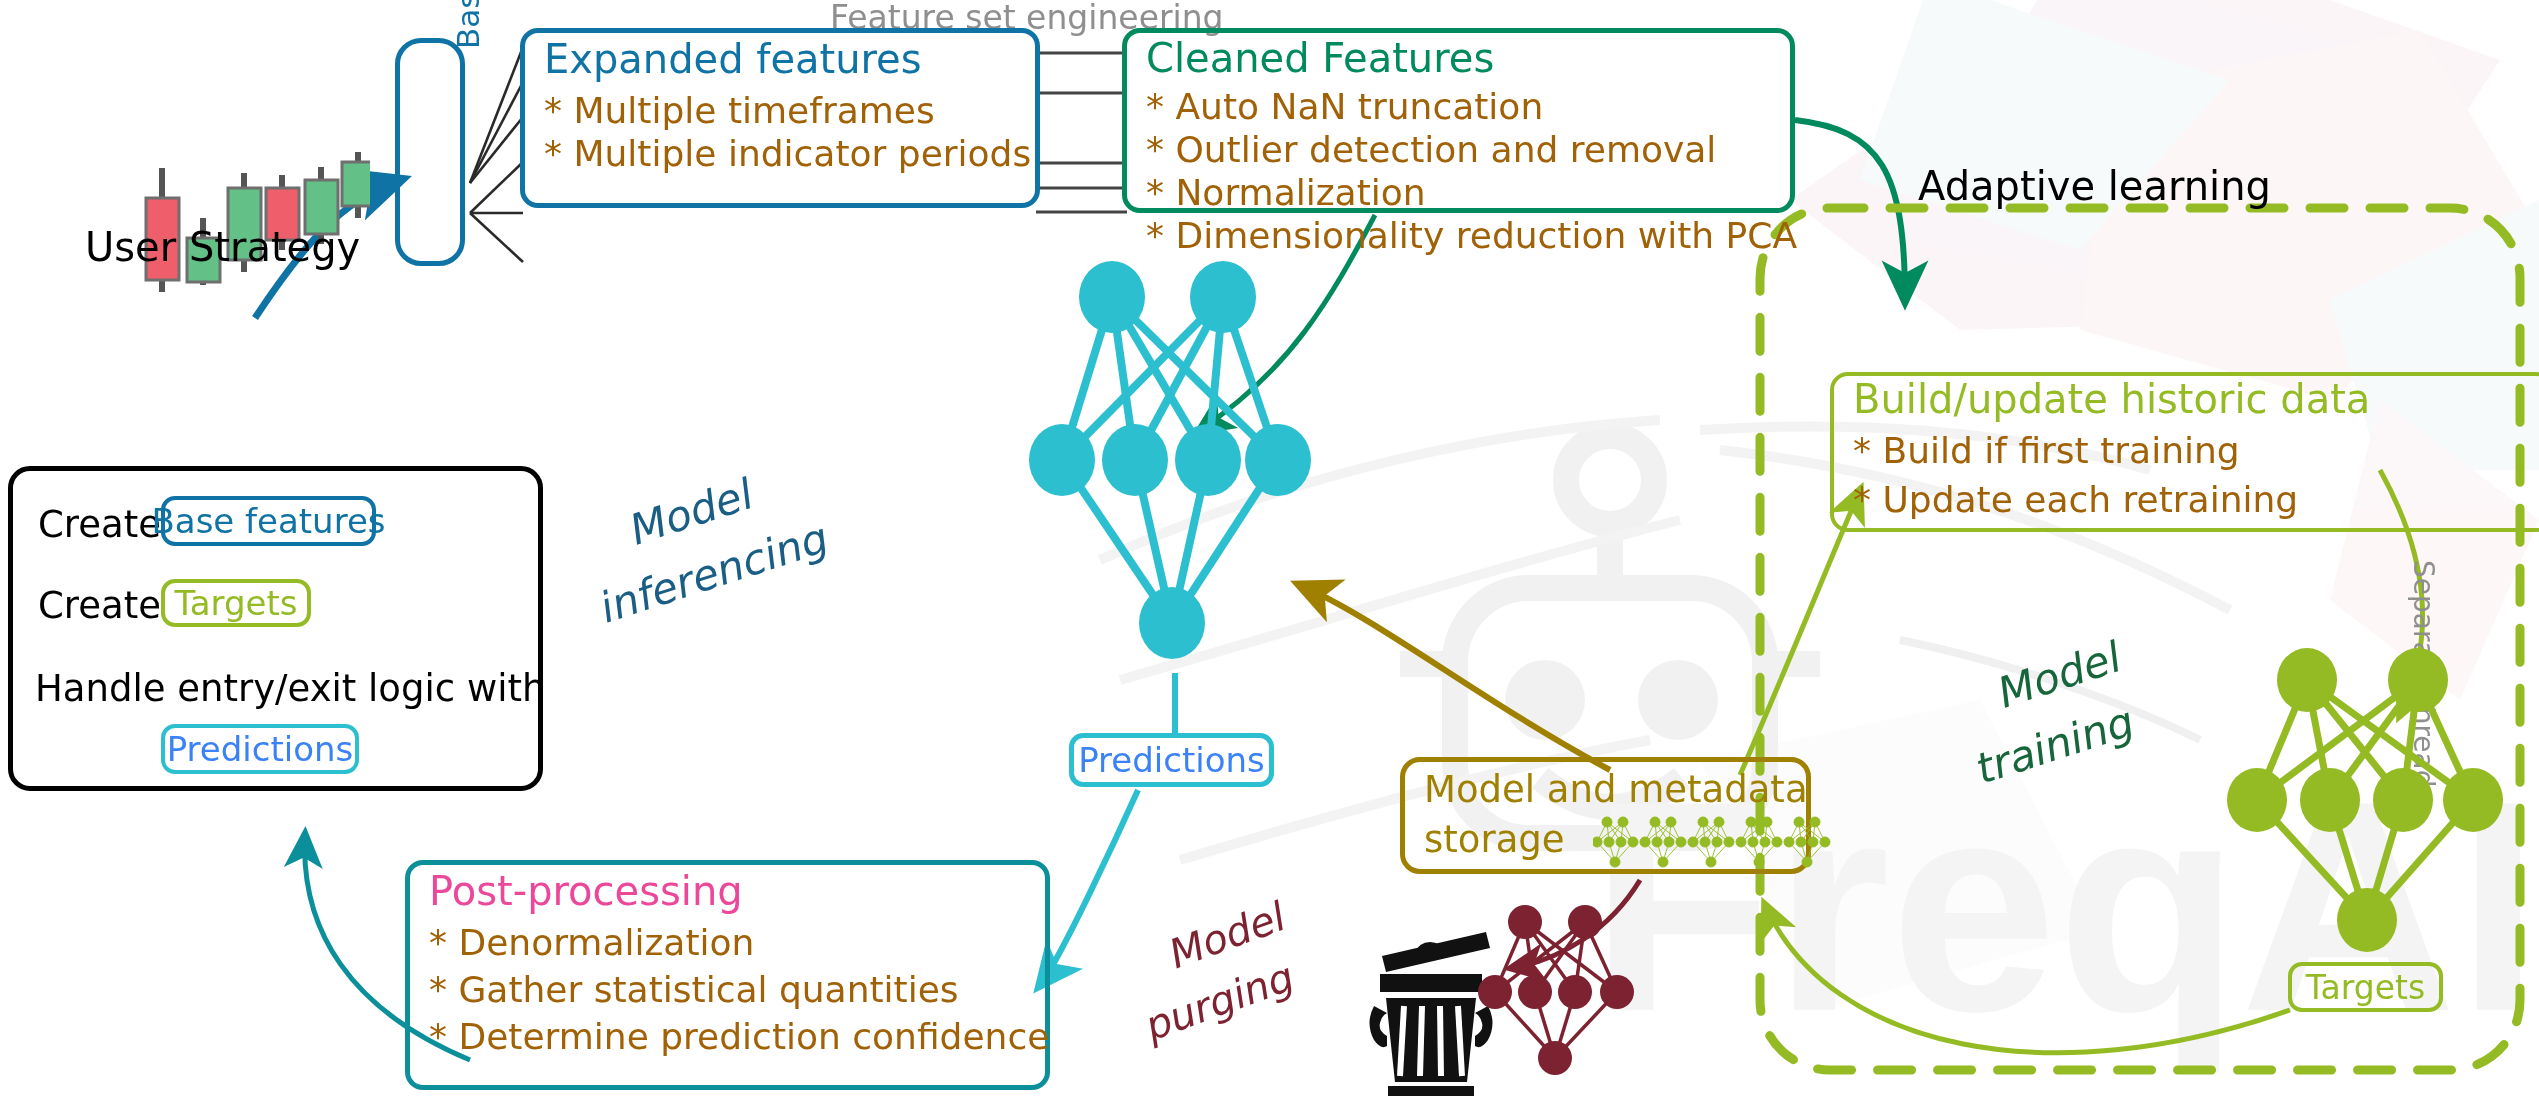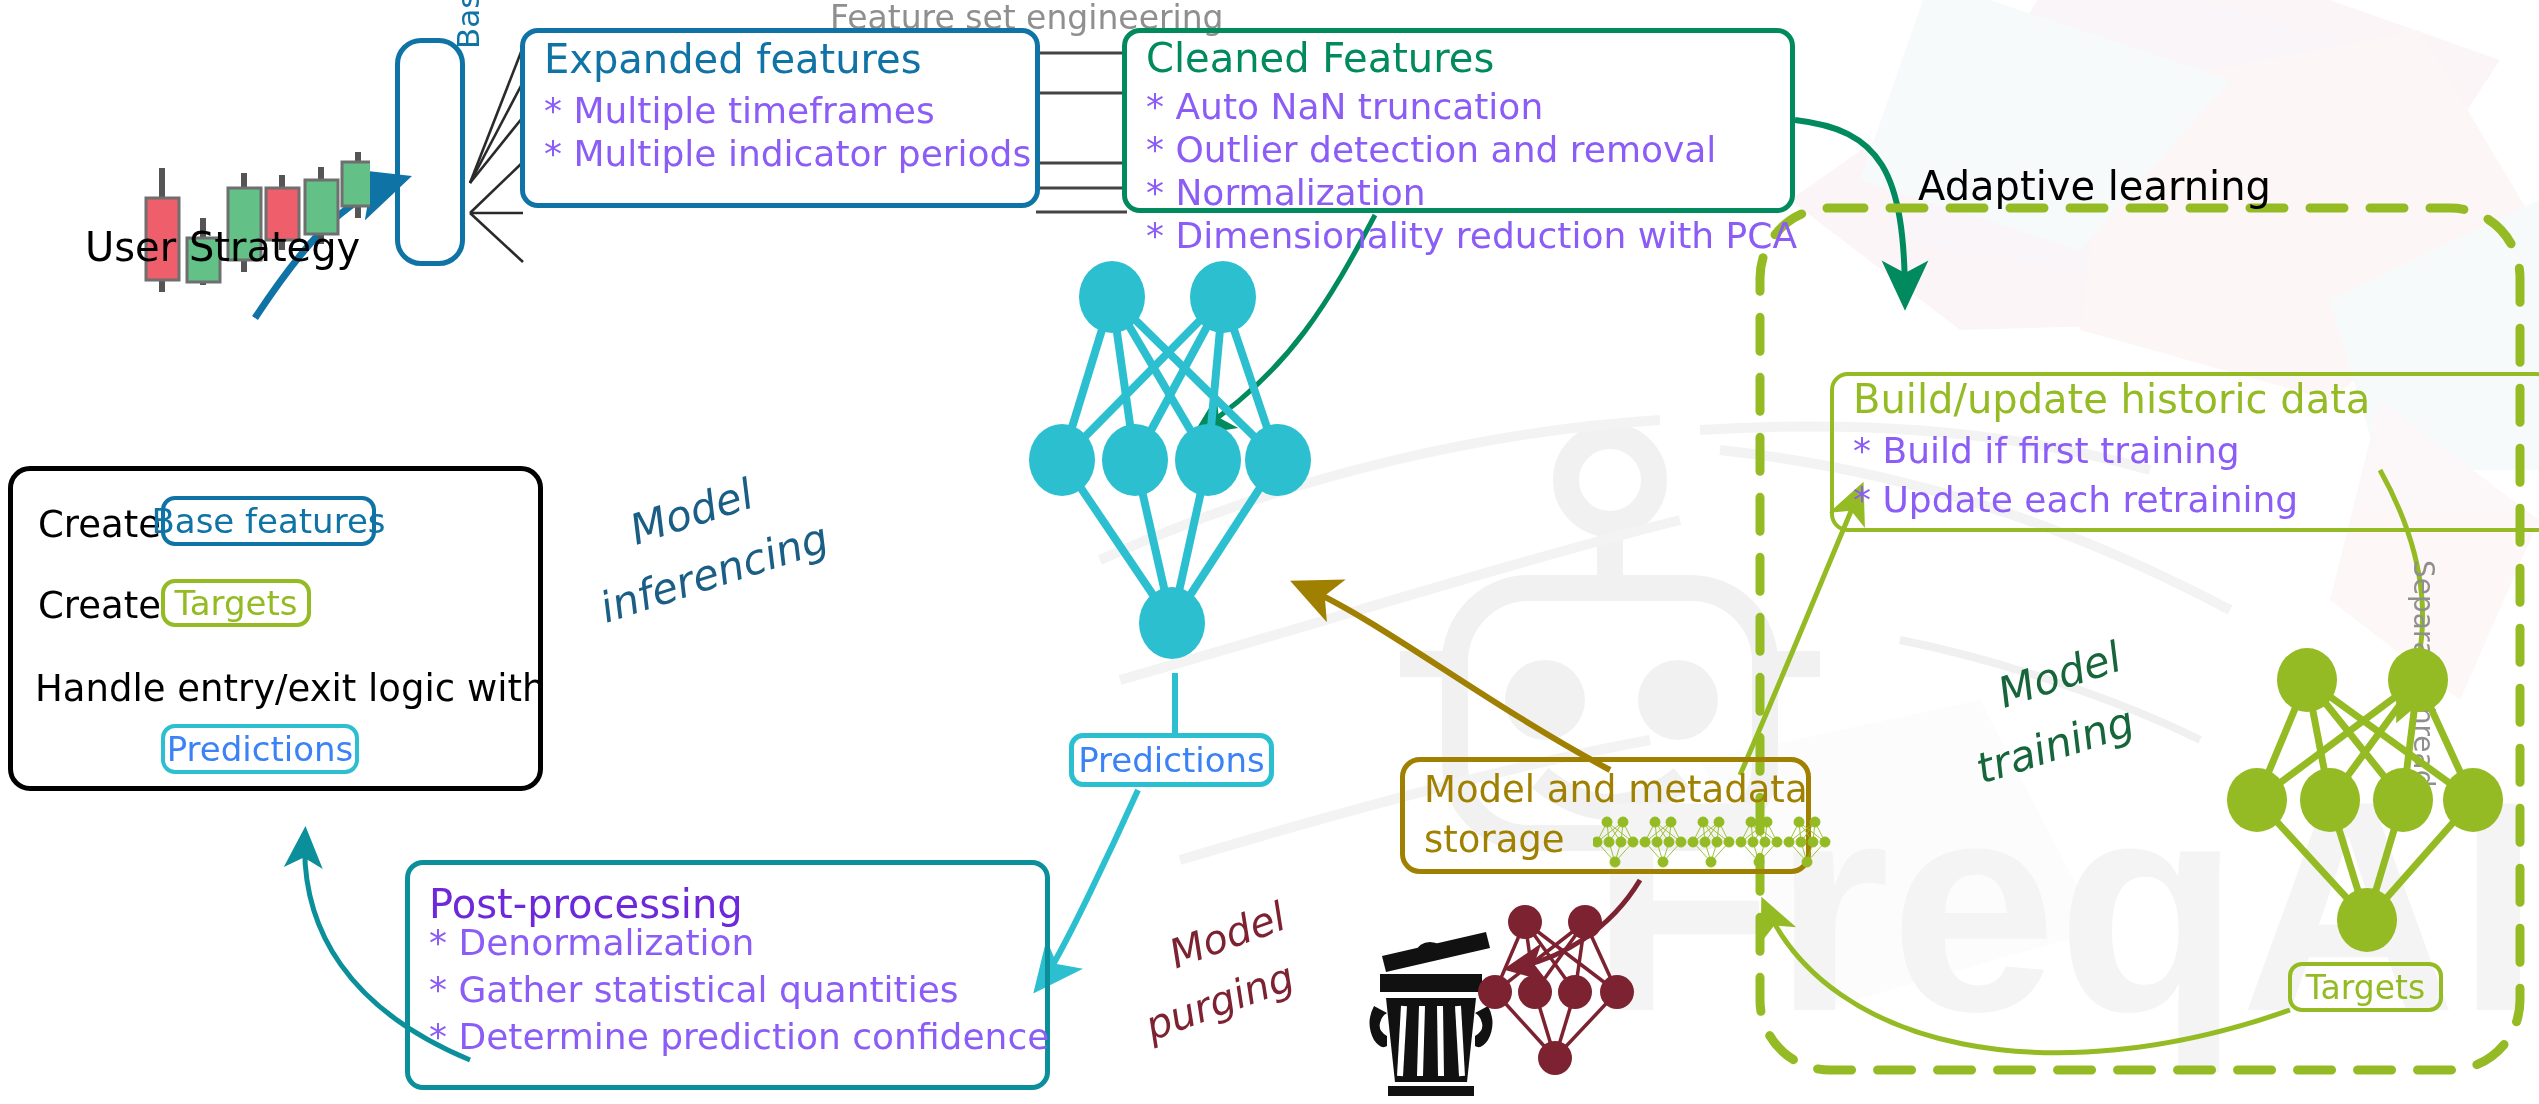--- a/index.html
+++ b/index.html
@@ -3,29 +3,29 @@
 <meta charset="utf-8">
 <style>
   html,body{margin:0;padding:0;background:#ffffff;}
   body{font-family:"DejaVu Sans",sans-serif;}
   #stage{position:relative;width:2539px;height:1104px;background:#fff;overflow:hidden;}
   #bg-svg,#wire-svg{position:absolute;left:0;top:0;width:2539px;height:1104px;}
   #wire-svg{pointer-events:none;}
   .box{position:absolute;box-sizing:border-box;background:transparent;}
   .rb{border-radius:18px;}
   .ttl{font-size:40px;line-height:1.05;white-space:nowrap;}
-  .bullet{font-size:36px;line-height:1.22;color:#8b5cf6;white-space:nowrap;}
+  .bullet{font-size:36px;line-height:1.22;color:#a16207;white-space:nowrap;}
   .pill{position:absolute;box-sizing:border-box;display:flex;align-items:center;
         justify-content:center;border-radius:14px;white-space:nowrap;}
   .lbl{position:absolute;white-space:nowrap;}
   .rot90{transform-origin:center center;}
   
   .c-blue{color:#1073a6;} .bd-blue{border:5px solid #1073a6;}
   .c-green{color:#008a5e;} .bd-green{border:5px solid #008a5e;}
-  .c-teal{color:#6d28d9;margin-top:13px;} .bd-teal{border:5px solid #0b8f9b;}
+  .c-teal{color:#ec4899;} .bd-teal{border:5px solid #0b8f9b;}
   .c-cyan{color:#3b82f6;} .bd-cyan{border:5px solid #2bbfd0;}
   .c-olive{color:#94bb23;} .bd-olive{border:4px solid #94bb23;}
   .c-gold{color:#a08000;} .bd-gold{border:5px solid #a08000;}
   .c-black{color:#000;} .bd-black{border:5px solid #000;margin-top:36px;}
   .c-grey{color:#8f8f8f;}
   .c-dkgreen{color:#17653a;}
   .c-maroon{color:#7d2230;}
   .c-navy{color:#1a5e86;}
 </style>
 </head>

